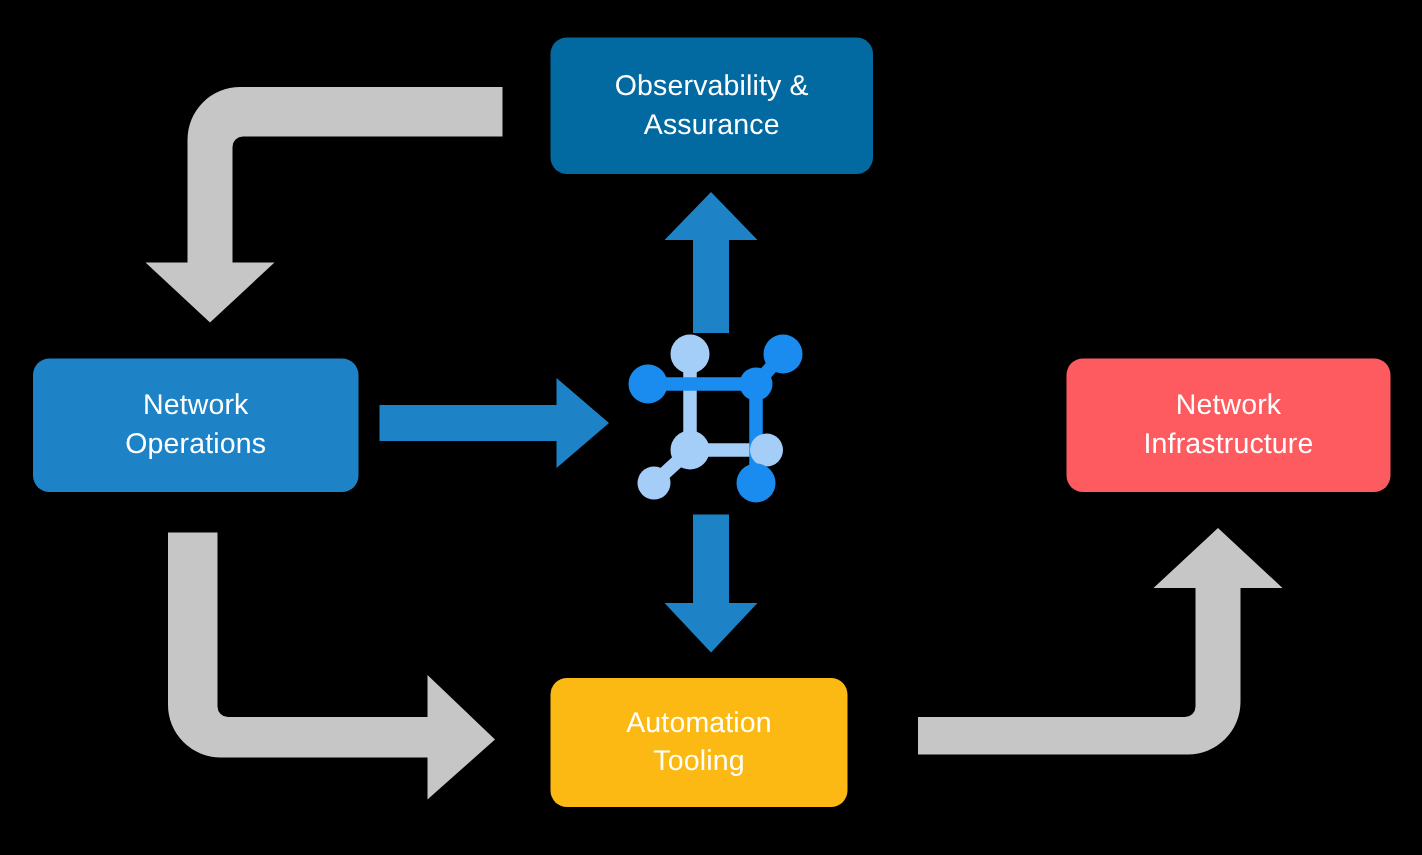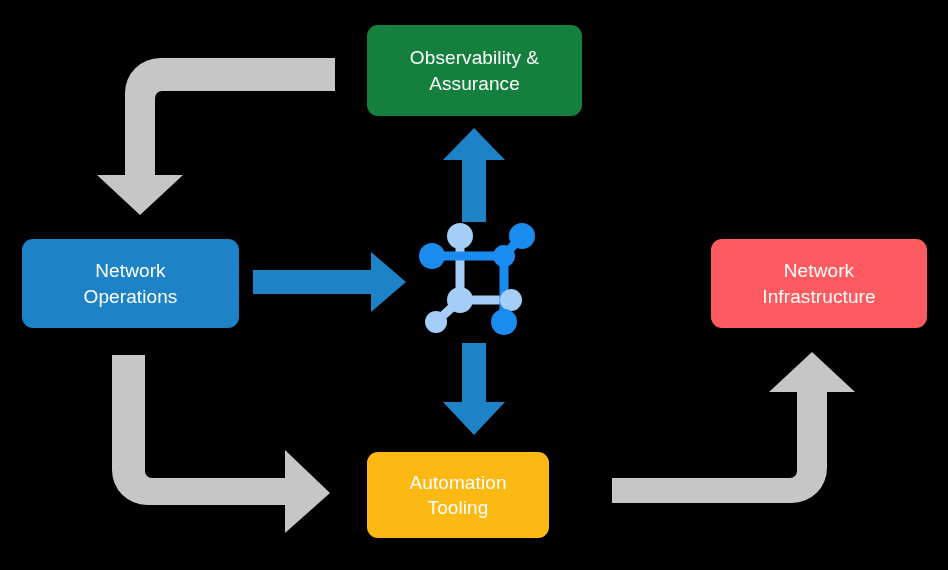--- a/index.html
+++ b/index.html
@@ -19,21 +19,21 @@
     font-size:19px;
     line-height:1.32;
     letter-spacing:.1px;
     box-sizing:border-box;
     padding:4px 10px;
     white-space:pre-line;
   }
   #box-observability{left:367px;top:25px;width:215px;height:91px;}
   #box-operations   {left:22px; top:239px;width:217px;height:89px;}
   #box-infrastructure{left:711px;top:239px;width:216px;height:89px;}
-  #box-automation   {left:367px;top:452px;width:182px;height:86px;}
+  #box-automation   {left:367px;top:452px;width:198px;height:86px;}
 
   .svg-layer{position:absolute;left:0;top:0;width:948px;height:570px;}
   #icon-layer{position:absolute;left:418px;top:218px;width:120px;height:120px;}
 </style>
 </head>
 <body>
 
 <div id="stage">
 
   <svg class="svg-layer" viewBox="0 0 948 570">
@@ -79,21 +79,21 @@
     </g>
 
     <g fill="#1a8cf0">
       <circle cx="14" cy="38" r="13"></circle>
       <circle cx="86" cy="38" r="11"></circle>
       <circle cx="104" cy="18" r="13"></circle>
       <circle cx="86" cy="104" r="13"></circle>
     </g>
   </svg>
 
-  <div class="box" id="box-observability" style="background:#15803d;">Observability &amp;
+  <div class="box" id="box-observability" style="background:#0369a1;">Observability &amp;
 Assurance</div>
 
   <div class="box" id="box-operations" style="background:#1d83c6;">Network
 Operations</div>
 
   <div class="box" id="box-infrastructure" style="background:#fd5b5f;">Network
 Infrastructure</div>
 
   <div class="box" id="box-automation" style="background:#fcb913;">Automation
 Tooling</div>

